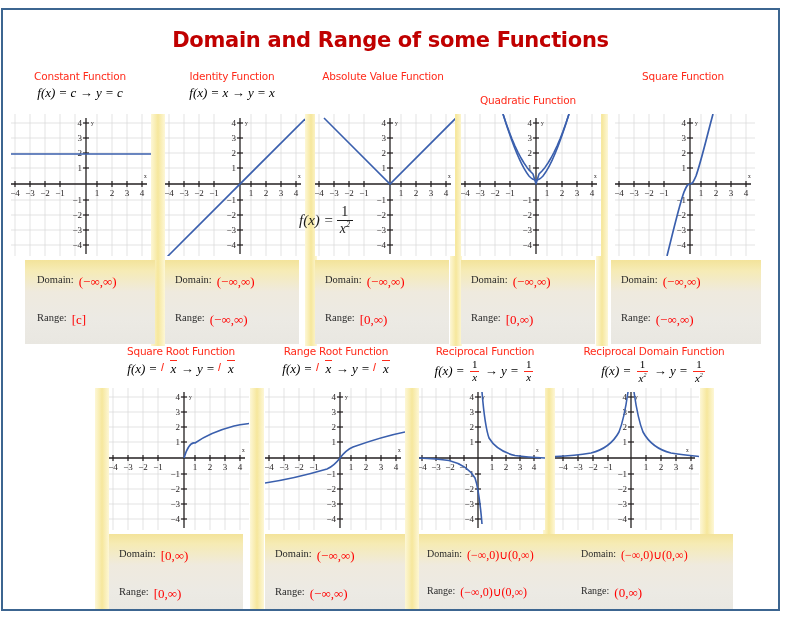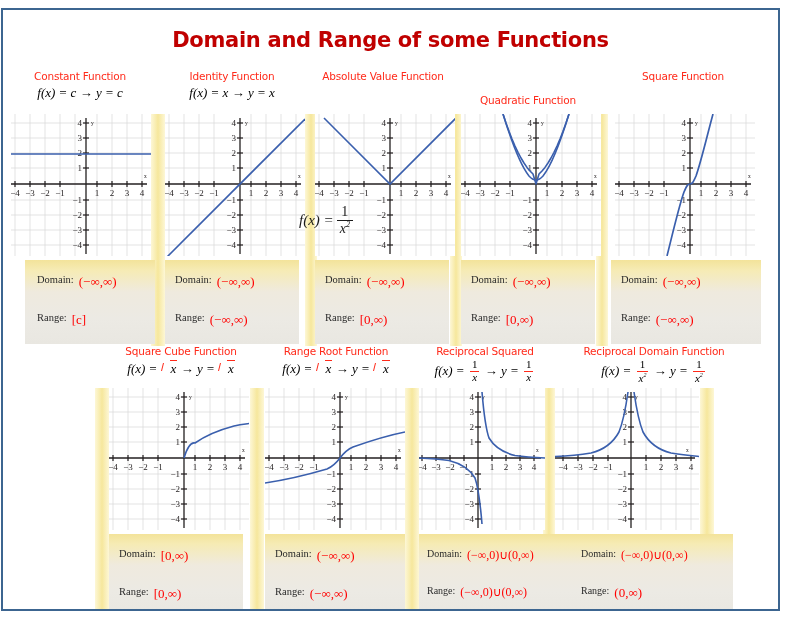--- a/index.html
+++ b/index.html
@@ -553,21 +553,21 @@
     </div>
   </div>
 
   <div class="ystrip" style="left:92px;  top:378px; width:14px; height:228px;"></div>
   <div class="ystrip" style="left:247px; top:378px; width:14px; height:228px;"></div>
   <div class="ystrip" style="left:402px; top:378px; width:14px; height:228px;"></div>
   <div class="ystrip" style="left:540px; top:378px; width:12px; height:228px;"></div>
   <div class="ystrip" style="left:697px; top:378px; width:14px; height:228px;"></div>
 
   <div class="col" style="left:98px; top:335px; width:160px;">
-    <div class="fn-title">Square Cube Function</div>
+    <div class="fn-title">Square Root Function</div>
     <div class="fn-formula">
       <span class="it">f</span>(<span class="it">x</span>) = <span class="rad"><span class="bar it">x</span></span> <span class="up">→</span> <span class="it">y</span> = <span class="rad"><span class="bar it">x</span></span>
     </div>
   </div>
   <div class="graph" style="position:absolute; left:106px; top:378px; width:140px; height:142px;">
     <svg width="140" height="142" viewBox="0 0 140 142">
       <g stroke="#d7d7d7" stroke-width="0.7">
         <line x1="4" y1="0" x2="4" y2="142"></line>
           <line x1="19" y1="0" x2="19" y2="142"></line>
         <line x1="34" y1="0" x2="34" y2="142"></line>
@@ -717,21 +717,21 @@
       <span class="dr-label">Domain:</span>
       <span class="dr-value">(−∞,∞)</span>
     </div>
     <div class="dr-line" style="margin:22px 0 0 10px;">
       <span class="dr-label">Range:</span>
       <span class="dr-value">(−∞,∞)</span>
     </div>
   </div>
 
   <div class="col" style="left:412px; top:335px; width:140px;">
-    <div class="fn-title">Reciprocal Squared</div>
+    <div class="fn-title">Reciprocal Function</div>
     <div class="fn-formula">
       <span class="it">f</span>(<span class="it">x</span>) = <span class="frac"><span class="num">1</span><span class="den it">x</span></span> <span class="up">→</span> <span class="it">y</span> = <span class="frac"><span class="num">1</span><span class="den it">x</span></span>
     </div>
   </div>
   <div class="graph" style="position:absolute; left:416px; top:378px; width:126px; height:142px;">
     <svg width="126" height="142" viewBox="0 0 126 142">
       <g stroke="#d7d7d7" stroke-width="0.7">
         <line x1="3" y1="0" x2="3" y2="142"></line>
           <line x1="17" y1="0" x2="17" y2="142"></line>
         <line x1="31" y1="0" x2="31" y2="142"></line>

